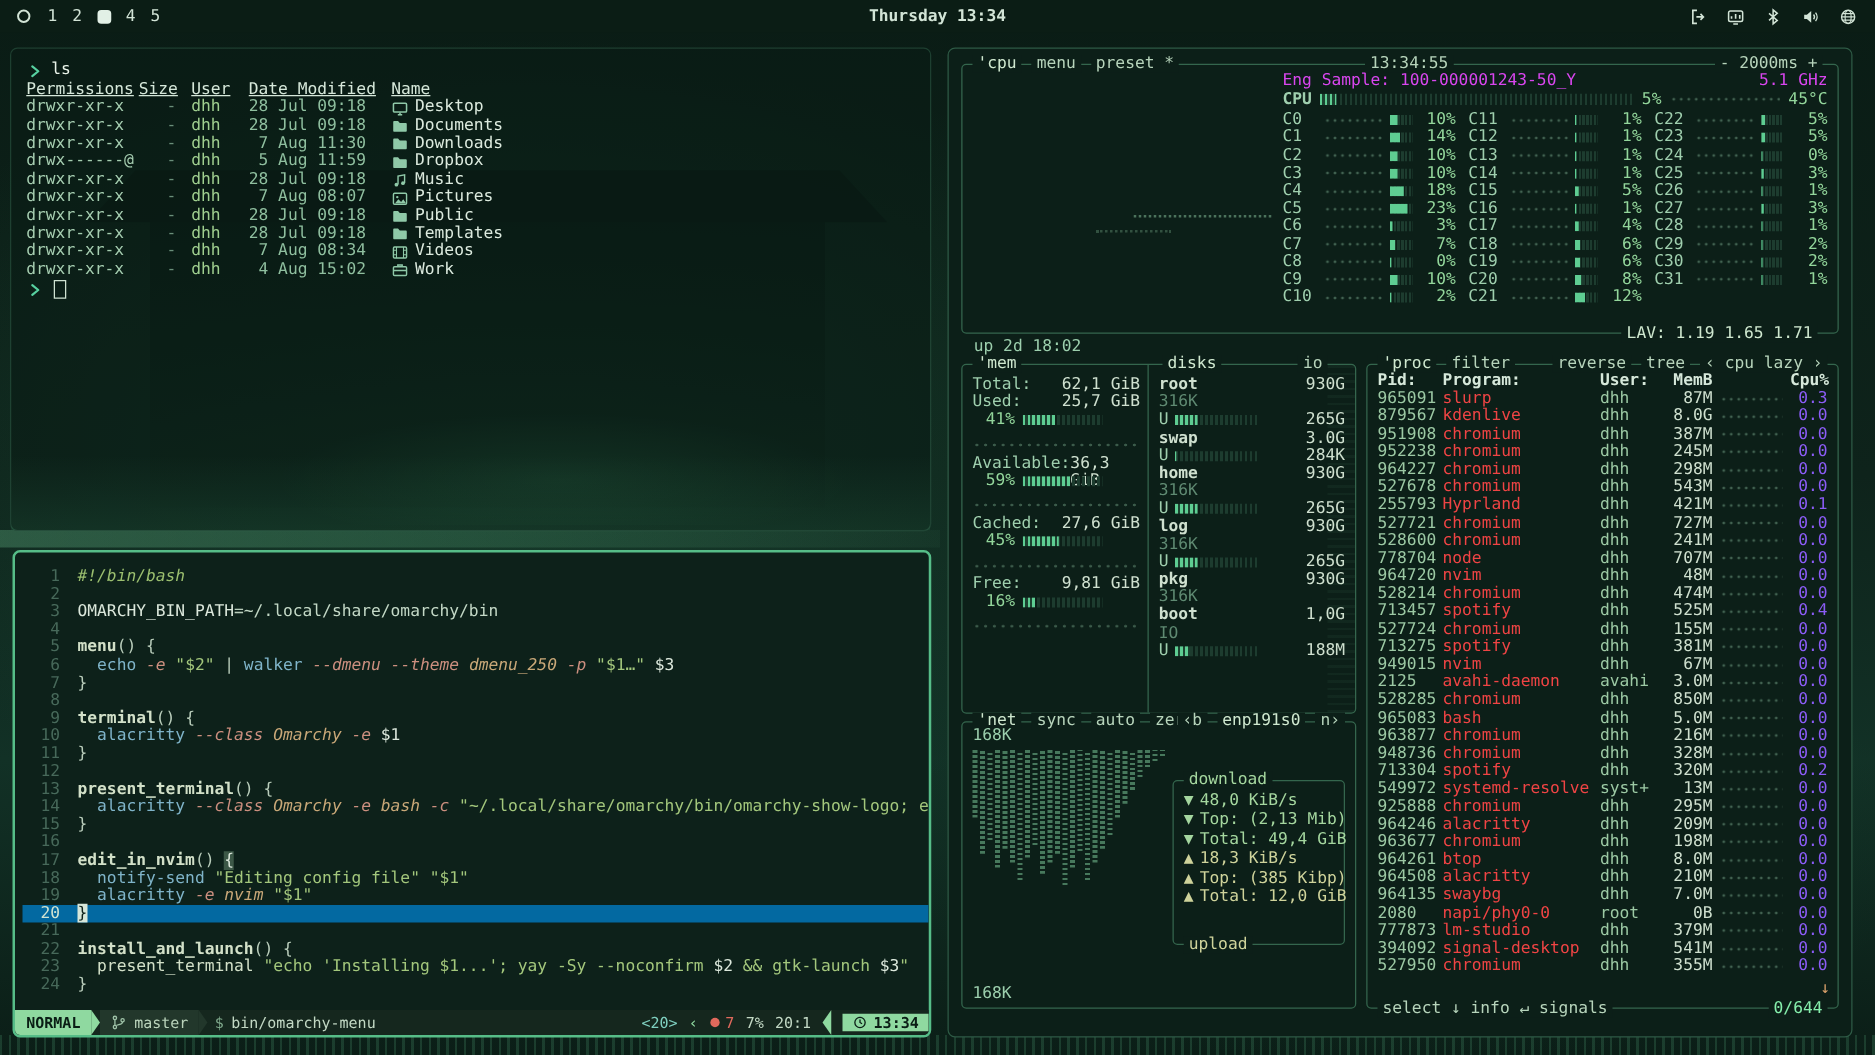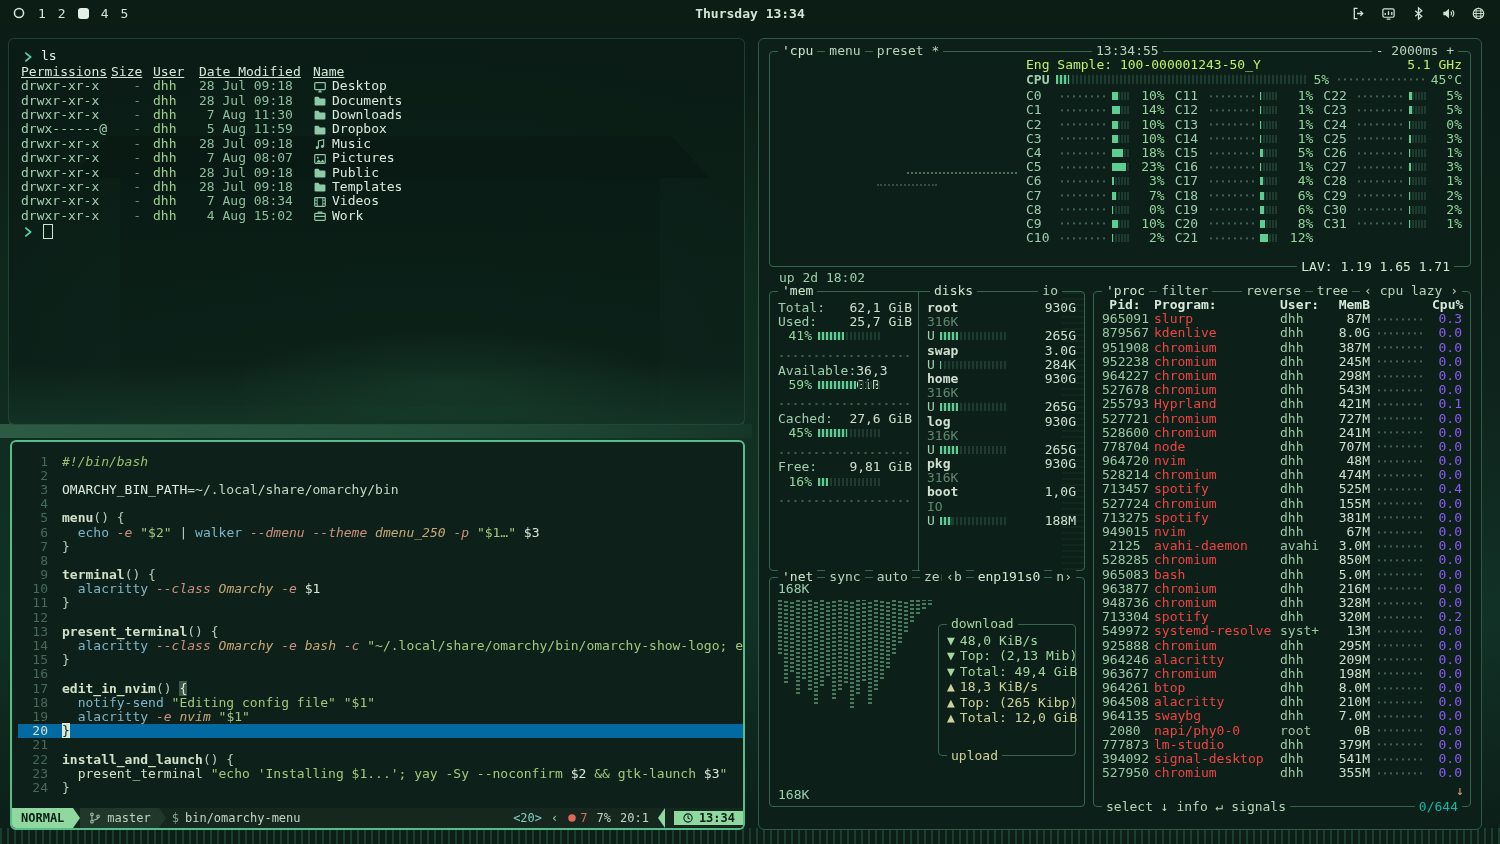--- a/index.html
+++ b/index.html
@@ -102,21 +102,21 @@
   .chips-b{top:auto;bottom:-8px}
   #bx-cpu{left:10px;top:12px;right:10px;height:214px}
   .pos-time{position:absolute;top:-8px;left:46%}
   .pos-rate{position:absolute;top:-8px;right:12px}
   .pos-lav{position:absolute;bottom:-8px;right:16px;color:#cfe8cf}
   .cpu-wrap{display:flex;height:100%;box-sizing:border-box;padding:6px 8px 4px 8px}
   .cpu-graph{width:248px;position:relative}
   .squiggle{position:absolute;left:52%;top:56%;width:110px;border-top:2px dotted rgba(140,200,160,.5)}
   .squiggle2{position:absolute;left:40%;top:62%;width:60px;border-top:2px dotted rgba(140,200,160,.3)}
   .cpu-right{flex:1;display:flex;flex-direction:column;min-width:0}
-  .eng-row{display:flex;color:#bef264;height:14.2px}
+  .eng-row{display:flex;color:#d946ef;height:14.2px}
   .cpu-total{display:flex;align-items:center;gap:7px;height:15px}
   .cpu-total .lbl{color:#9fcfae;font-weight:bold}
   .meter{height:9px;background:repeating-linear-gradient(90deg,#1d3c2f 0 2px,transparent 2px 4px);position:relative;overflow:hidden}
   .meter i{position:absolute;left:0;top:0;bottom:0;background:repeating-linear-gradient(90deg,#5ecd92 0 2px,rgba(94,205,146,.2) 2px 4px)}
   .m-main{width:250px}
   .pct{color:#93d69b}
   .temp{color:#93d69b}
   .leader{flex:1;height:1em;min-width:8px;background-image:radial-gradient(circle, rgba(130,180,150,.45) 1px, transparent 1.3px);background-size:6px 14px;background-position:0 62%;background-repeat:repeat-x}
   .cores{flex:1;display:flex;gap:10px;margin-top:2px}
   .core-col{flex:1;display:flex;flex-direction:column;min-width:0}
@@ -153,32 +153,32 @@
   .nstats{position:absolute;right:8px;top:46px;width:138px;height:132px;border:1px solid #34664d;border-radius:4px;box-sizing:border-box;padding:8px 4px 0 8px}
   .nstats .chip{position:absolute;left:8px}
   .nstats .nd{top:-8px;color:#a5d79f}
   .nstats .nu{bottom:-8px;color:#cfd39b}
   .n-row{display:flex;gap:5px;height:15.5px;align-items:center;white-space:nowrap}
   .n-row.down{color:#a5d79f}
   .n-row.up{color:#cfd39b}
   #bx-proc{left:334px;top:252px;right:10px;height:514px}
   .p-head,.prow{display:flex;align-items:center;gap:6px;height:14.2px;padding:0 8px;white-space:nowrap}
   .p-head{margin-top:6px;color:#d6e8da;font-weight:bold}
-  .p-pid{width:46px;text-align:center;flex:0 0 auto}
+  .p-pid{width:46px;text-align:left;flex:0 0 auto}
   .p-prog{width:120px;flex:0 0 auto;overflow:hidden}
   .p-user{width:44px;flex:0 0 auto}
   .p-mem{width:40px;text-align:right;flex:0 0 auto}
   .p-cpu{width:30px;text-align:right;flex:0 0 auto}
   .prow .p-pid,.prow .p-user{color:#9cc9a4}
   .prow .p-prog{color:#ef4444}
   .prow .p-mem{color:#cfe0cf}
   .prow .p-cpu{color:#8b5cf6}
   .proc-scroll{overflow:hidden;height:486px}
   .scroll-arrow{position:absolute;right:6px;bottom:8px;color:#d9a06a}
-  .chip.cnt{color:#14b8a6}
+  .chip.cnt{color:#86efac}
 </style>
 </head>
 <body>
 
 <div class="wp wp-roof"></div>
 <div class="wp wp-wall"></div>
 <div class="wp wp-glow"></div>
 <div class="wp wp-band"></div>
 <div class="wp wp-matrix"></div>
 
@@ -864,21 +864,21 @@
             <span>Total: 49,4 GiB</span>
           </div>
         </div>
       <div>
           <div class="n-row up">
             <span>▲</span>
             <span>18,3 KiB/s</span>
           </div>
           <div class="n-row up">
             <span>▲</span>
-            <span>Top: (265 Kibp)</span>
+            <span>Top: (385 Kibp)</span>
           </div>
           <div class="n-row up">
             <span>▲</span>
             <span>Total: 12,0 GiB</span>
           </div>
         </div>
       <span class="chip nu">upload</span>
     </div>
   </div>
 

